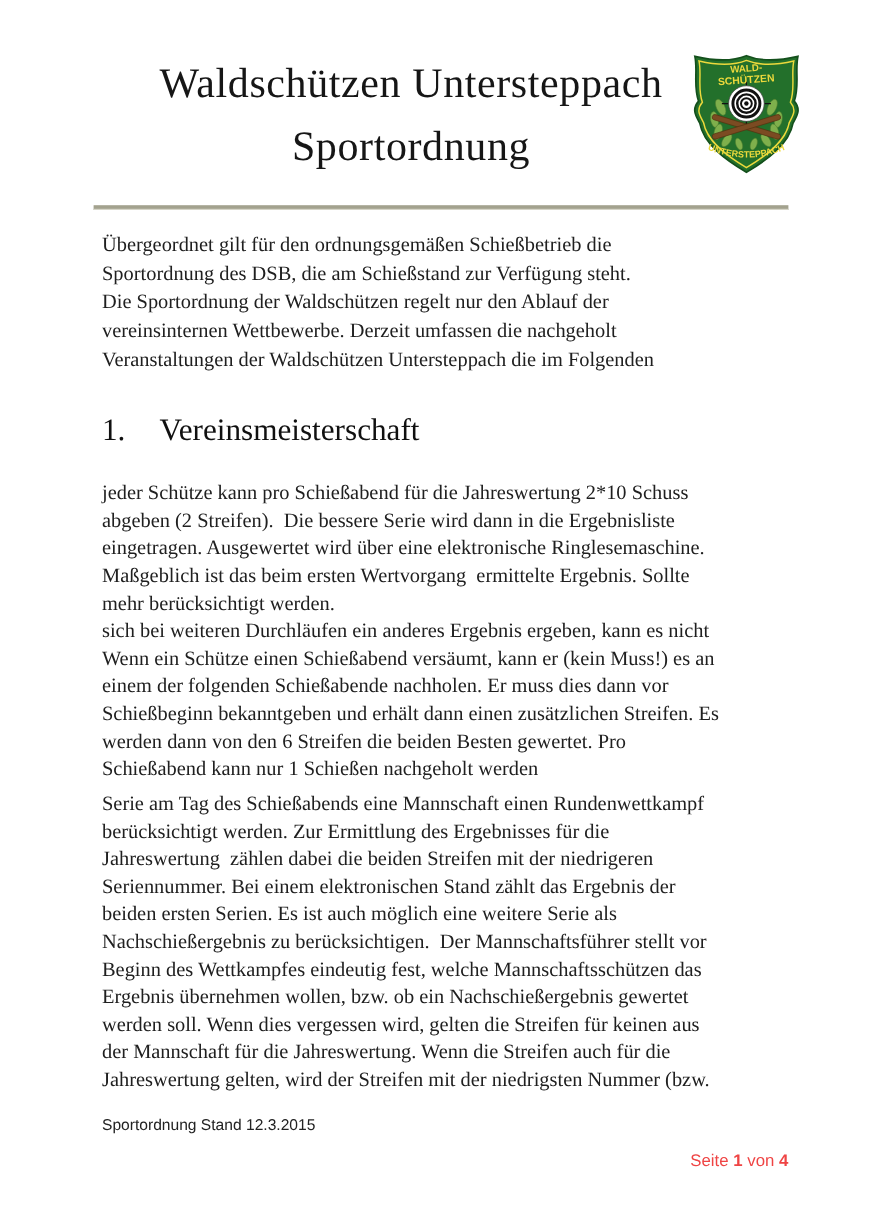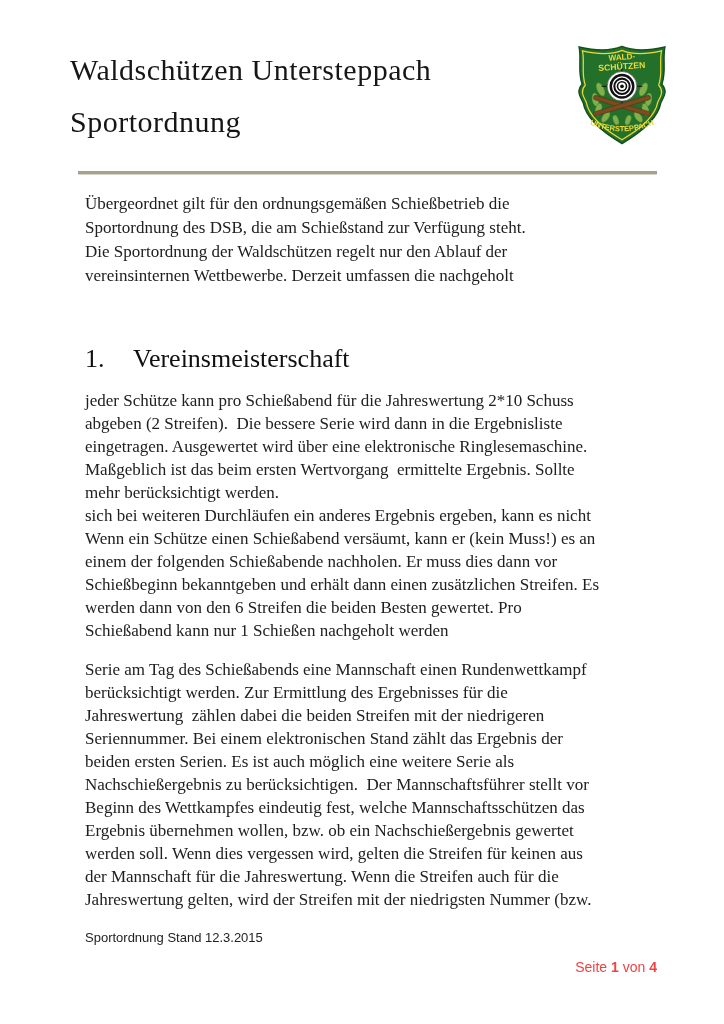--- a/index.html
+++ b/index.html
@@ -7,37 +7,38 @@
   .page {
     position:relative;
     width:724px; height:1024px;
     background:#ffffff;
     font-family:"Liberation Serif", serif;
     color:#1f1f1f;
     overflow:hidden;
   }
   .title-block {
     position:absolute; top:44px; left:70px; width:545px;
-    font-size:30px; line-height:52px;
+    text-align:center;
+    font-size:35px; line-height:52px;
     color:#161616;
     letter-spacing:0.5px;
   }
   .logo-wrap { position:absolute; left:576px; top:44px; width:92px; height:103px; }
   .logo-wrap svg { width:100%; height:100%; display:block; }
   .logo-wrap text { font-family:"Liberation Sans", sans-serif; }
   .divider {
     position:absolute; top:171px; left:78px; width:579px; height:4px;
     background:#a3a28e; border-bottom:1px solid #d6d5c8;
   }
   .para { position:absolute; left:85px; width:580px; font-size:17px; color:#202020; }
   .para .line { white-space:pre; }
   .intro { top:192px; }
   .intro .line { line-height:24px; height:24px; }
   .body-par .line { line-height:23px; height:23px; }
-  .par1 { top:389px; }
+  .par1 { top:399px; }
   .par2 { top:658px; }
   .heading {
     position:absolute; top:344px; left:85px; width:580px;
     font-size:26px; color:#101010;
     display:flex; align-items:baseline;
   }
   .heading .hnum { width:48px; display:inline-block; }
   .footer-note {
     position:absolute; left:85px; top:930px;
     font-family:Liberation Sans, sans-serif;
@@ -121,20 +122,21 @@
     </svg>
   </div>
 
   <div class="divider"></div>
 
   <div class="para intro">
       <div class="line">Übergeordnet gilt für den ordnungsgemäßen Schießbetrieb die</div>
       <div class="line">Sportordnung des DSB, die am Schießstand zur Verfügung steht.</div>
       <div class="line">Die Sportordnung der Waldschützen regelt nur den Ablauf der</div>
       <div class="line">vereinsinternen Wettbewerbe. Derzeit umfassen die nachgeholt</div>
+      <div class="line">Veranstaltungen der Waldschützen Untersteppach die im Folgenden</div>
     </div>
 
   <div class="heading">
     <span class="hnum">1.</span>
     <span>Vereinsmeisterschaft</span>
   </div>
 
   <div class="para body-par par1">
       <div class="line">jeder Schütze kann pro Schießabend für die Jahreswertung 2*10 Schuss</div>
       <div class="line">abgeben (2 Streifen).  Die bessere Serie wird dann in die Ergebnisliste</div>

